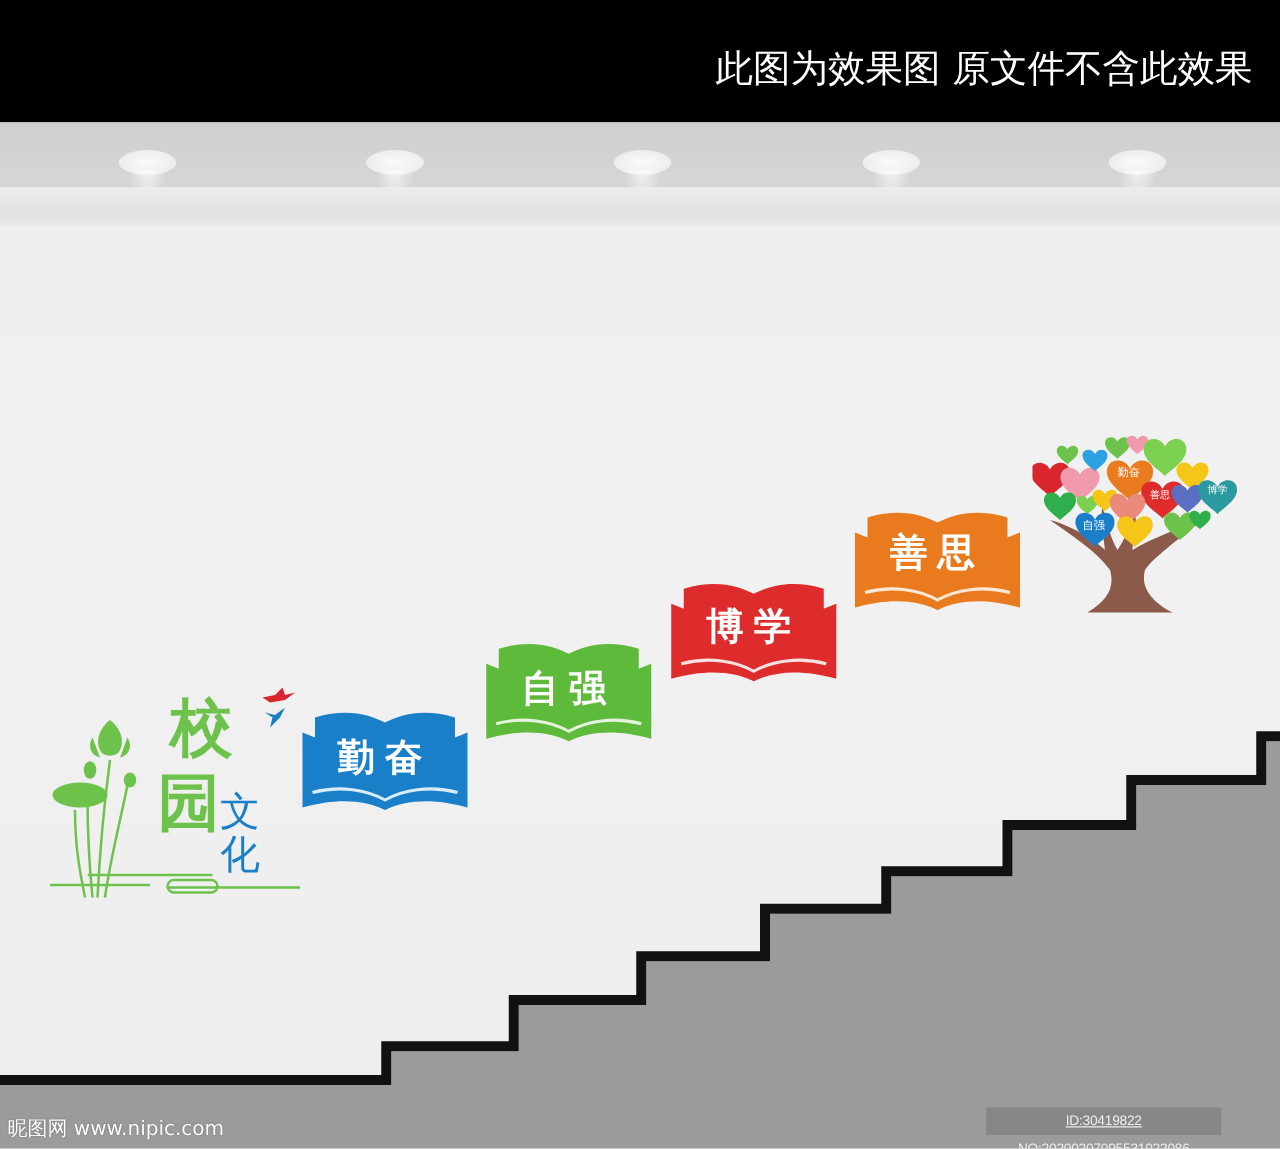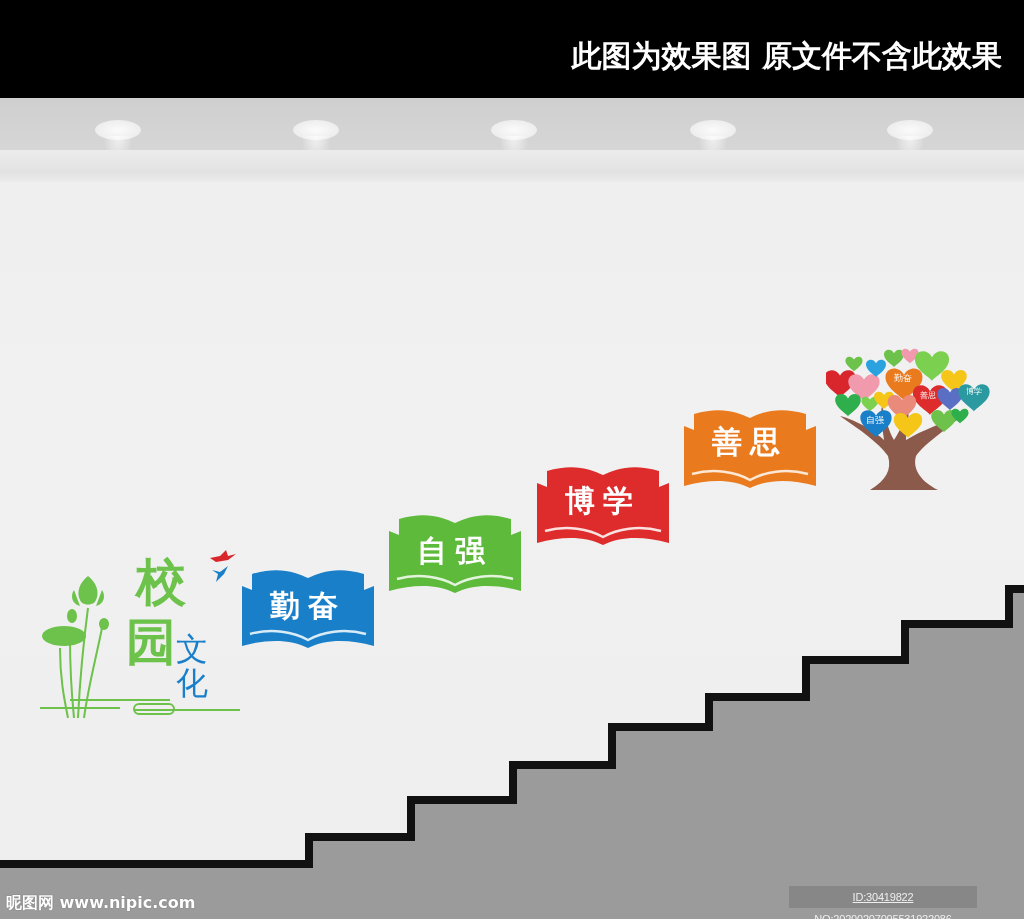--- a/index.html
+++ b/index.html
@@ -11,21 +11,21 @@
       background: #000;
     }
     .brand {
       position: absolute; left: 28px; top: 14px;
       font-family: "Liberation Sans", sans-serif; font-weight: bold;
       color: #fff; font-size: 58px; letter-spacing: 1px; line-height: 70px;
     }
     .brand .ver { font-size: 44px; margin-left: 34px; }
     .notice {
       position: absolute; right: 22px; top: 36px;
-      color: #fff; font-weight: bold; font-size: 30px; line-height: 40px;
+      color: #fff; font-weight: normal; font-size: 30px; line-height: 40px;
       font-family: "DejaVu Sans", sans-serif; letter-spacing: 0px;
     }
 
     .scene {
       position: absolute; left: 0; top: 98px; width: 1024px; height: 821px;
       background: linear-gradient(#eeeeee, #f1f1f1 40%, #eeeeee);
     }
     .ceiling {
       position: absolute; left: 0; top: 0; width: 1024px; height: 52px;
       background: linear-gradient(#cfcfcf, #d6d6d6);
@@ -61,21 +61,20 @@
       position: absolute; color: #1a7fc9; font-family: "DejaVu Sans", sans-serif;
       font-size: 32px; line-height: 34px; width: 34px;
     }
 
     .stairs { position: absolute; left: 0; top: 0; }
 
     .watermark-left {
       position: absolute; left: 6px; top: 893px;
       color: #fff; font-size: 16px; font-family: "DejaVu Sans", sans-serif;
       text-shadow: 0 0 1px #555;
-      font-weight: bold;
     }
     .watermark-right {
       position: absolute; left: 789px; top: 886px; width: 188px; height: 22px;
       background: #878787; color: #eee; font-size: 11px; line-height: 22px;
       text-align: center; font-family: "Liberation Sans", sans-serif; letter-spacing: -0.2px; text-decoration: underline;
     }
   </style>
 </head>
 <body>
 

